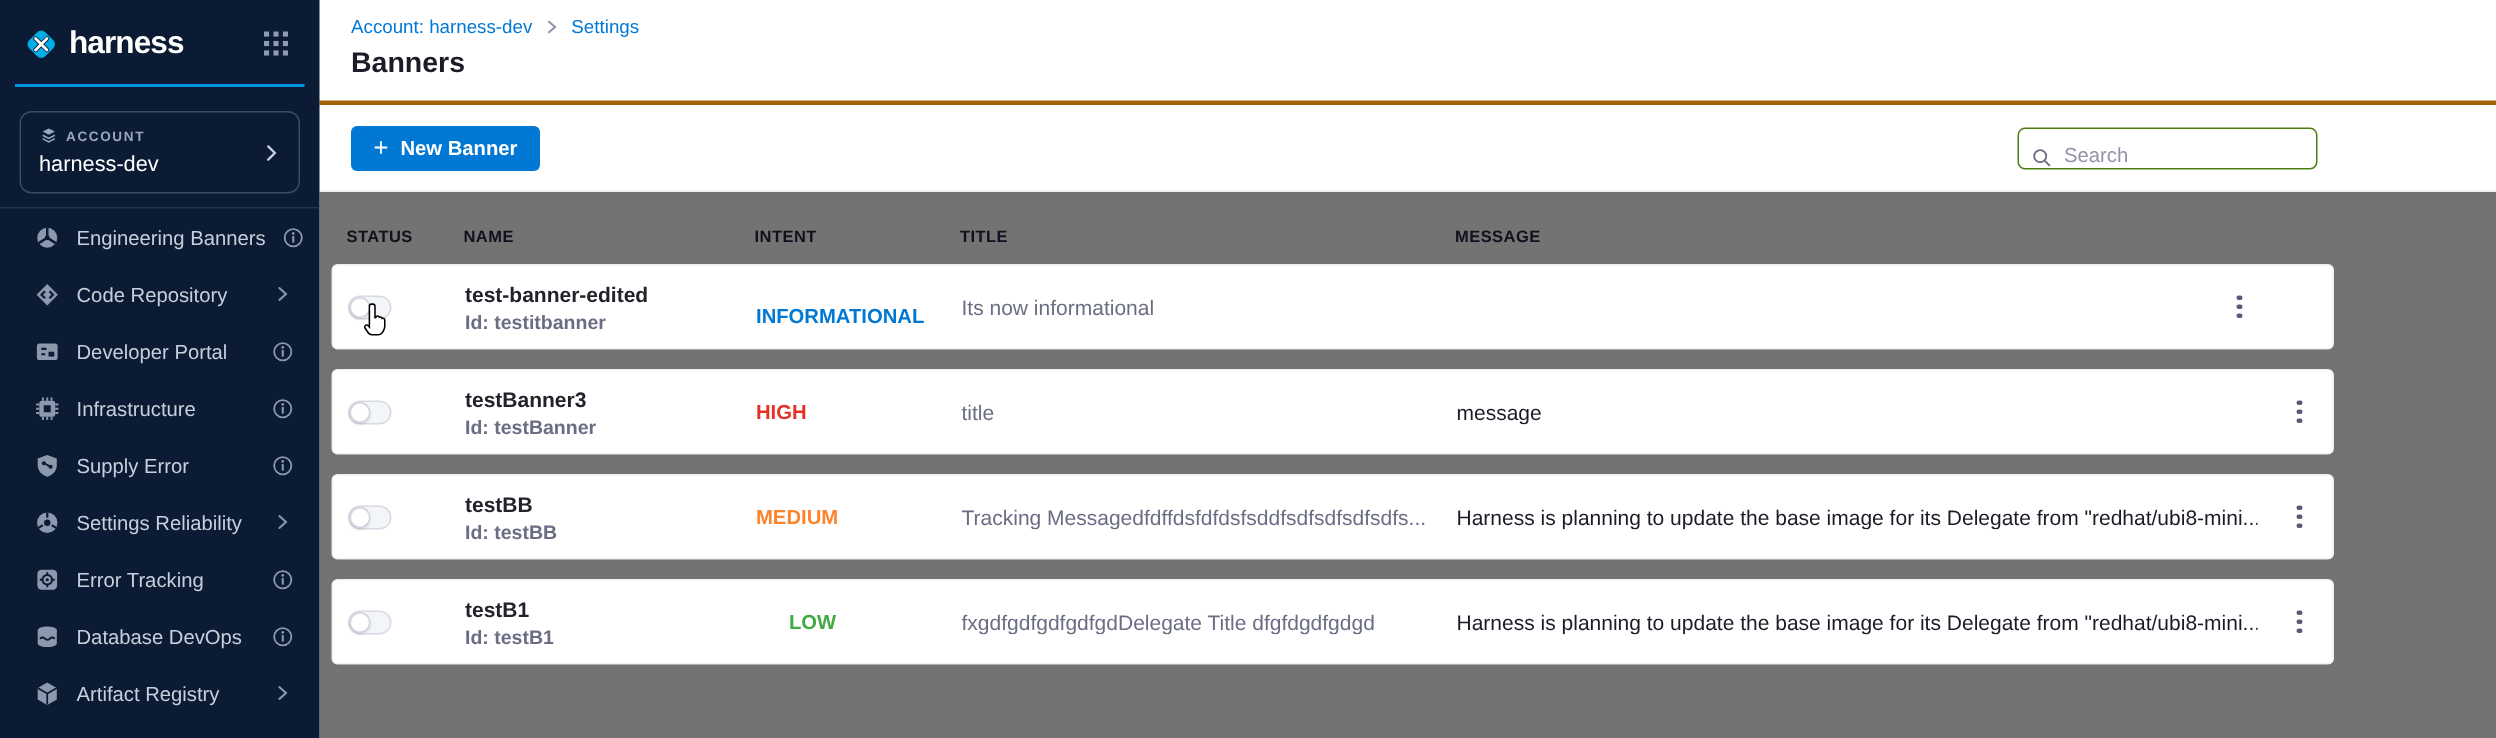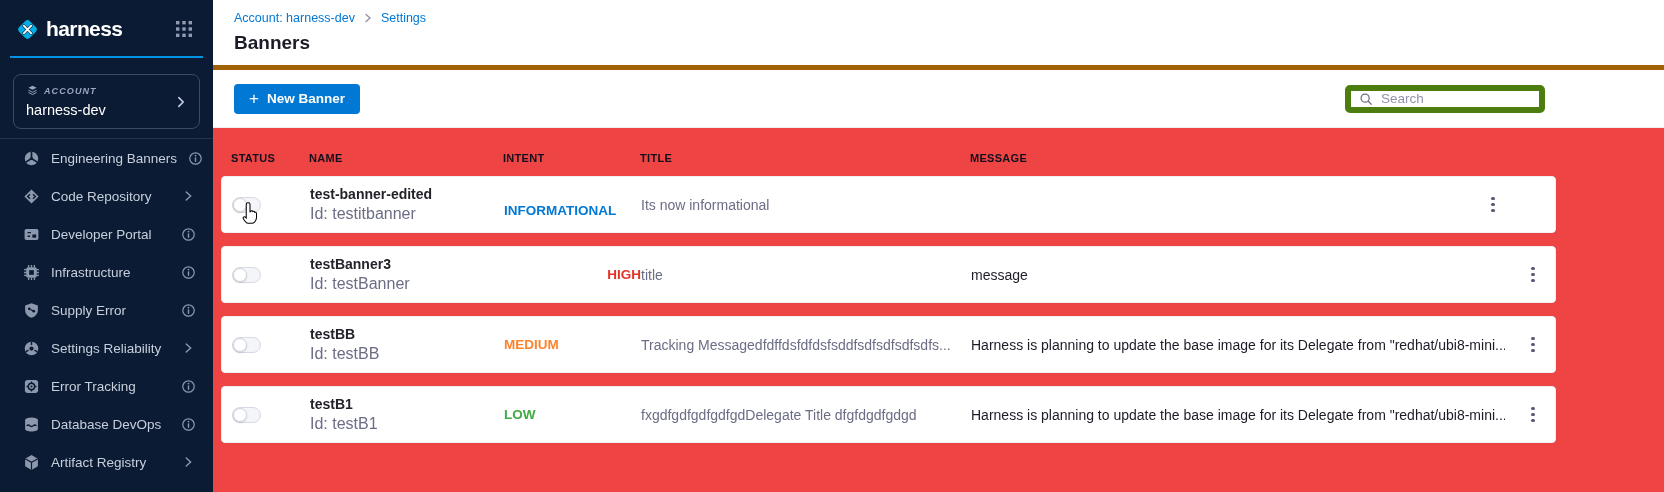--- a/index.html
+++ b/index.html
@@ -14,57 +14,57 @@
   
   .sidebar { width:213px; min-width:213px; background:#0b1b33; position:relative; overflow:hidden; }
   .sidebar-top { display:flex; align-items:center; justify-content:space-between; padding:14px 20px 0 14px; height:44px; }
   .logo { display:flex; align-items:center; gap:5px; cursor:pointer; }
   .logo-mark { width:27px; height:27px; display:block; }
   .logo-text { color:#fff; font-size:21px; font-weight:700; letter-spacing:-0.6px; }
   .grid-icon { width:18px; height:18px; display:block; cursor:pointer; }
   .sidebar-underline { height:2px; background:#0293e2; margin:12px 10px 0 10px; }
 
   .account-card { margin:16px 13px 0 13px; border:1px solid #3c4b64; border-radius:8px; padding:9px 12px 10px 12px; position:relative; cursor:pointer; }
-  .account-top { display:flex; align-items:center; gap:5px;font-style:italic; }
+  .account-top { display:flex; align-items:center; gap:5px; }
   .account-label { font-size:9px; font-weight:700; letter-spacing:1.1px; color:#9aa7bc; }
   .account-name { color:#fff; font-size:14.5px; margin-top:5px; }
   .account-chevron { position:absolute; right:11px; top:50%; transform:translateY(-50%); width:14px; height:14px; }
 
   .sidebar-divider { height:1px; background:#24334d; margin-top:9px; }
 
   .nav { padding-top:0; }
   .nav-item { display:flex; align-items:center; height:38px; padding:0 17px 0 23px; gap:11px; cursor:pointer; }
   .nav-icon { width:17px; height:17px; flex:0 0 17px; display:flex; align-items:center; }
   .nav-icon svg { width:17px; height:17px; }
   .nav-label { flex:1; font-size:13.5px; color:#c7cfdc; white-space:nowrap; }
   .trail-icon { width:15px; height:15px; display:flex; align-items:center; }
 
   
   main { flex:1; display:flex; flex-direction:column; min-width:0; background:#fff; }
-  .page-header { height:70px; padding:11px 0 0 21px; border-bottom:5px solid #a16207; }
+  .page-header { height:70px; padding:11px 0 0 21px; border-bottom:3px solid #a16207; }
   .breadcrumb { display:flex; align-items:center; gap:8px; font-size:12.5px; }
   .crumb-link { color:#0278d5; text-decoration:none; cursor:pointer; }
   .crumb-sep { width:10px; height:10px; display:flex; }
   .page-title { margin:7px 0 0 0; font-size:19px; font-weight:700; color:#1c1c28; }
 
   .toolbar { height:58px; display:flex; align-items:center; justify-content:space-between; padding:0 119px 0 21px; border-bottom:1px solid #ececf2; }
   .new-banner { display:inline-flex; align-items:center; gap:8px; height:30px; padding:0 15px; background:#0278d5; color:#fff; border:none; border-radius:4px; font-family:"Liberation Sans",sans-serif; font-size:13.5px; font-weight:700; cursor:pointer; }
   .plus { font-size:17px; font-weight:400; line-height:1; }
-  .search-box { width:200px; height:28px; border:6px solid #4d7c0f; border-radius:5px; display:flex; align-items:center; gap:6px; padding:0 8px; background:#fff; }
+  .search-box { width:200px; height:28px; border:1px solid #4d7c0f; border-radius:5px; display:flex; align-items:flex-end; gap:6px; padding:0 8px; background:#fff; }
   .search-box svg { width:14px; height:14px; flex:0 0 14px; }
   .search-box input { border:none; outline:none; flex:1; min-width:0; font-family:"Liberation Sans",sans-serif; font-size:13.5px; color:#22222a; background:transparent; }
   .search-box input::placeholder { color:#9293ab; }
 
-  .table-area { flex:1; background:#ef4444; padding:12px 108px 3px 8px; overflow:hidden; }
+  .table-area { flex:1; background:#737373; padding:12px 108px 3px 8px; overflow:hidden; }
   .grid-cols { display:grid; grid-template-columns:78px 194px 137px 330px 1fr 40px; align-items:center; }
   .thead { height:36px; padding:0 10px; font-size:11px; font-weight:700; color:#10101e; letter-spacing:.3px; }
   .row-card { position:relative; height:57px; padding:0 10px; background:#fff; border:1px solid #eef0f3; border-radius:4px; margin-bottom:13px; box-shadow:0 1px 3px rgba(96,97,112,.05); cursor:pointer; }
   .cell { min-width:0; }
   .name-main { font-size:14px; font-weight:700; color:#22222a; white-space:nowrap; overflow:hidden; }
-  .name-id { font-size:16px; color:#6b6d85; margin-top:3px; white-space:nowrap; }
+  .name-id { font-size:13px; color:#6b6d85; margin-top:3px; white-space:nowrap;font-weight:bold; }
   .intent { font-size:13.5px; font-weight:600; white-space:nowrap; }
   .title-cell { font-size:14px; color:#6b6d85; white-space:nowrap; overflow:hidden; }
   .msg-cell { font-size:14px; color:#1c1c28; white-space:nowrap; overflow:hidden; }
 
   .toggle { width:29px; height:16px; border:1px solid #d8dae3; border-radius:9px; background:#f4f5f8; position:relative; cursor:pointer; }
   .knob { position:absolute; left:0px; top:0px; width:14px; height:14px; border-radius:50%; background:#fff; border:1px solid #d0d3dd; box-shadow:0 1px 2px rgba(0,0,0,.12); }
 
   .kebab { width:24px; height:26px; display:flex; flex-direction:column; align-items:center; justify-content:center; gap:2.5px; cursor:pointer; background:none; border:none; justify-self:end; }
   .kebab i { width:3.2px; height:3.2px; border-radius:50%; background:#585879; display:block; }
 
@@ -343,21 +343,21 @@
   <div class="row-card grid-cols">
     <div class="cell">
       <div class="toggle">
                 <div class="knob"></div>
               </div>
     </div>
     <div class="cell">
       <div class="name-main">testBanner3</div>
       <div class="name-id">Id: testBanner</div>
     </div>
-    <div class="cell intent" style="color: rgb(228, 51, 38); text-align: right;">HIGH</div>
+    <div class="cell intent" style="color: rgb(228, 51, 38);">HIGH</div>
     <div class="cell title-cell">title</div>
     <div class="cell msg-cell">message</div>
     <button class="kebab">
               <i></i>
               <i></i>
               <i></i>
             </button>
   </div>
 
   <div class="row-card grid-cols">
@@ -383,21 +383,21 @@
   <div class="row-card grid-cols">
     <div class="cell">
       <div class="toggle">
                 <div class="knob"></div>
               </div>
     </div>
     <div class="cell">
       <div class="name-main">testB1</div>
       <div class="name-id">Id: testB1</div>
     </div>
-    <div class="cell intent" style="color: rgb(66, 171, 69);">LOW</div>
+    <div class="cell intent" style="color: rgb(66, 171, 69); margin-left: 22px;">LOW</div>
     <div class="cell title-cell">fxgdfgdfgdfgdfgdDelegate Title dfgfdgdfgdgd</div>
     <div class="cell msg-cell">Harness is planning to update the base image for its Delegate from "redhat/ubi8-mini...</div>
     <button class="kebab">
               <i></i>
               <i></i>
               <i></i>
             </button>
   </div>
 </div>
     </div>

